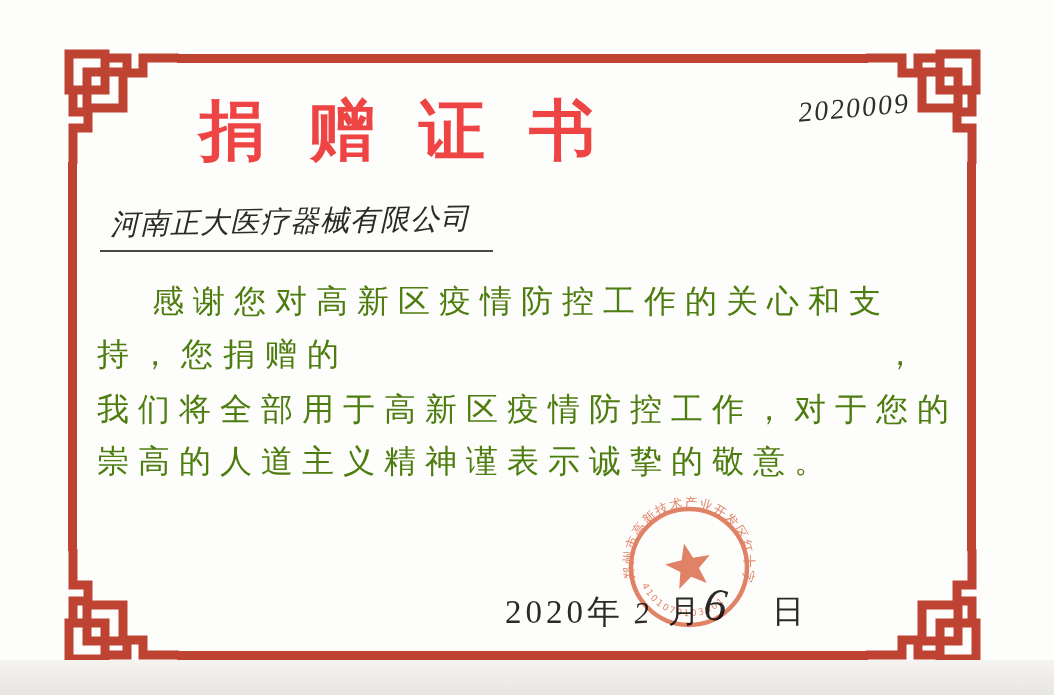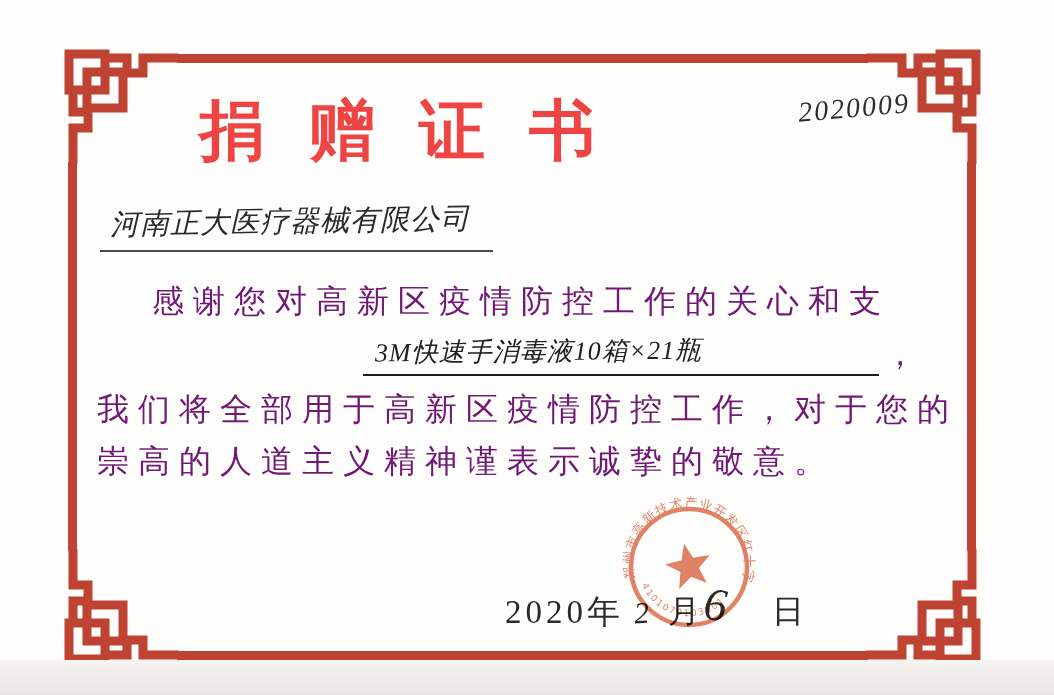--- a/index.html
+++ b/index.html
@@ -37,21 +37,21 @@
   }
   .handwriting{font-style:italic;}
   .recipient{
     position:absolute;left:110px;top:202px;font-size:29px;
     transform:rotate(-1deg);letter-spacing:1px;white-space:nowrap;
   }
   .recipient-line{
     position:absolute;left:100px;top:250px;width:393px;height:2px;background:#4a4946;
   }
   .bodyline{
-    position:absolute;font-size:32px;letter-spacing:9px;white-space:nowrap;color:#701a75;
+    position:absolute;font-size:32px;letter-spacing:9px;white-space:nowrap;color:#4d7c0f;
   }
   .l1{left:152px;top:280px;}
   .l2p{left:97px;top:333px;letter-spacing:10px;}
   .items-underline{
     position:absolute;left:363px;top:300px;width:516px;height:74px;
     border-bottom:2px solid #1d1c1a;
   }
   .items-text{
     position:absolute;left:12px;top:34px;font-size:26px;font-style:italic;
     letter-spacing:1px;white-space:nowrap;transform:rotate(-0.5deg);color:#222120;
@@ -116,23 +116,21 @@
   <div class="bar left"></div>
   <div class="bar right"></div>
 
   <div class="title">捐赠证书</div>
   <div class="serial handwriting">2020009</div>
 
   <div class="recipient handwriting">河南正大医疗器械有限公司</div>
   <div class="recipient-line"></div>
 
   <div class="bodyline l1">感谢您对高新区疫情防控工作的关心和支</div>
-  <div class="items-underline">
-    <span class="items-text handwriting">3M快速手消毒液10箱×21瓶</span>
-  </div>
+  <div class="bodyline l2p">持，您捐赠的</div>
   <div class="bodyline l2s">，</div>
   <div class="bodyline l4">崇高的人道主义精神谨表示诚挚的敬意。</div>
   <div class="bodyline l3">我们将全部用于高新区疫情防控工作，对于您的</div>
 
   <div class="dateline">
     <span class="d-year">2020年</span>
     <span class="d-month-hw handwriting">2</span>
     <span class="d-month">月</span>
     <span class="d-day-hw handwriting">6</span>
     <span class="d-day">日</span>

